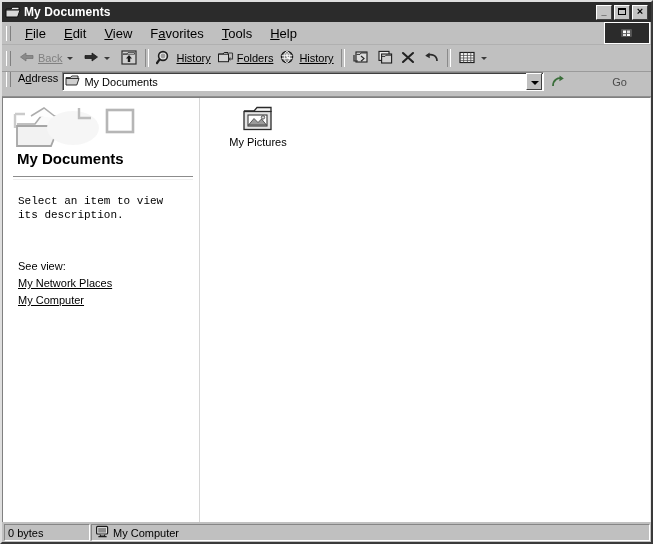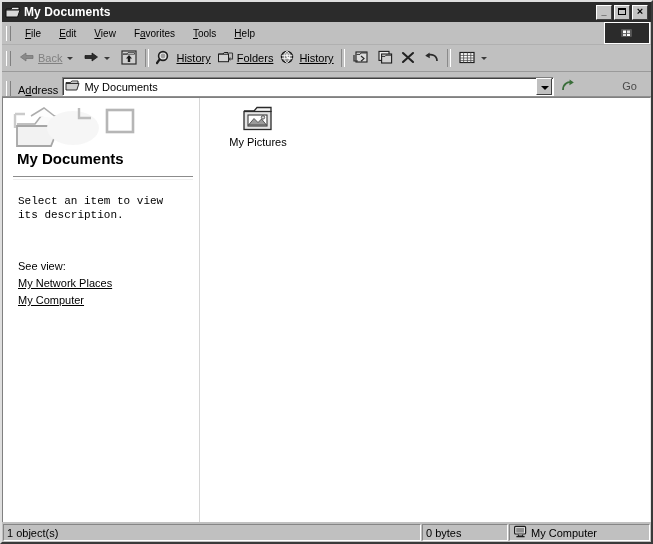--- a/index.html
+++ b/index.html
@@ -81,21 +81,21 @@
   }
   .gripper {
     width: 3px; height: 15px;
     margin: 0 5px 0 4px;
     border-left: 1px solid #fff;
     border-right: 1px solid #808080;
     flex: none;
   }
   .menu-item {
     padding: 2px 9px;
-    font-size: 10px;
+    font-size: 13px;
     white-space: nowrap;
     color: #000;
   }
   .menu-item u { text-decoration: underline; }
 
   
   .toolbar {
     height: 26px; flex: none;
     display: flex; align-items: center;
     background: #c0c0c0;
@@ -122,24 +122,24 @@
     border-left: 3px solid transparent;
     border-right: 3px solid transparent;
     border-top: 3px solid #3a3a3a;
     flex: none;
   }
   .icon { position: relative; flex: none; }
 
   
   .addressbar {
     height: 24px; flex: none;
-    display: flex; align-items: flex-end;
+    display: flex; align-items: flex-start;
     background: #c0c0c0;
     border-bottom: 1px solid #8f8f8f;
-    padding-right: 10px;
+    padding-right: 20px;
   }
   .addr-label { font-size: 11px; margin: 0 4px 0 2px; white-space: nowrap; }
   .addr-field {
     flex: 1; height: 19px;
     background: #fff;
     border-left: 1px solid #808080;
     border-top: 1px solid #808080;
     border-right: 1px solid #ffffff;
     border-bottom: 1px solid #ffffff;
     box-shadow: inset 1px 1px 0 #404040;
@@ -501,21 +501,20 @@
             <path d="M7.5 21 L13 14.5 L17 18.5 L20.5 15 L25.5 21 Z" fill="#9b9b9b" stroke="#3a3a3a" stroke-width=".8"></path>
             <circle cx="22" cy="13.4" r="1.7" fill="#d8d8d8" stroke="#3a3a3a" stroke-width=".8"></circle>
           </svg>
         </span>
         <span class="file-label">My Pictures</span>
       </div>
     </div>
   </div>
 
   <div class="statusbar">
-    <div class="spanel sp1">1 object(s)</div>
     <div class="spanel sp2">0 bytes</div>
     <div class="spanel sp3">
       <span class="icon" style="margin-right:3px;">
         <svg width="15" height="13" viewBox="0 0 15 13">
           <rect x="1.6" y="1.4" width="11" height="7.6" rx="1" fill="#e6e6e6" stroke="#1c1c1c" stroke-width="1.2"></rect>
           <rect x="3.2" y="2.8" width="7.8" height="4.8" fill="#8d8d8d"></rect>
           <path d="M5.4 9.6 L5.4 11 L9.6 11 L9.6 9.6" fill="#d0d0d0" stroke="#1c1c1c" stroke-width="1"></path>
           <path d="M3.4 11.6 L11.6 11.6" stroke="#1c1c1c" stroke-width="1.3"></path>
         </svg>
       </span>

